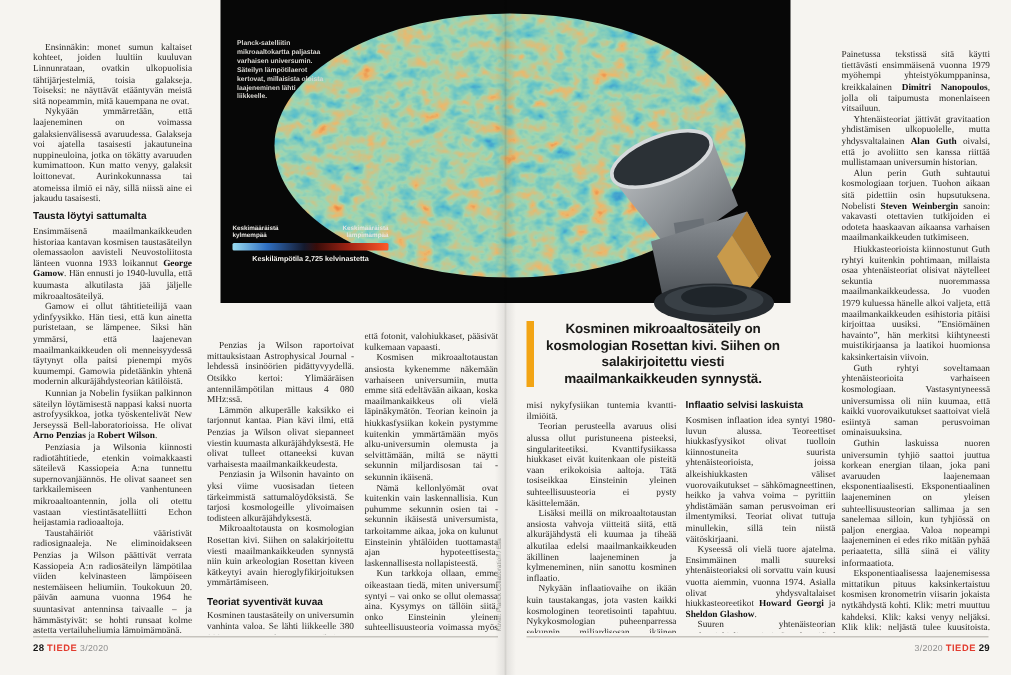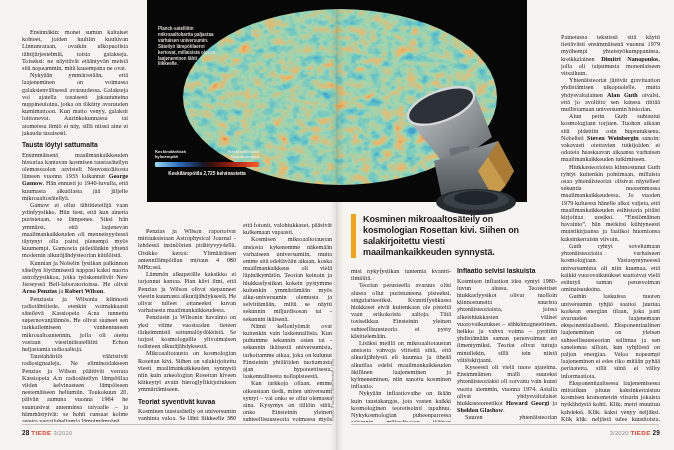--- a/index.html
+++ b/index.html
@@ -38,21 +38,21 @@
                  #3a0d0a 54%,#a32313 75%,#ff5a2a 100%);}
   .legend-scale{margin-top:4px;text-align:center;font-size:4.8px;
        font-weight:bold;color:#f2f0ec;}
   
   .satellite{position:absolute;left:394px;top:79px;}
   
   .quote{position:absolute;left:351px;top:214px;display:flex;width:200px;}
   .quote-bar{width:5px;background:#f2a414;flex:none;}
   .quote-text{margin-left:7px;width:158px;font-family:"Liberation Sans",sans-serif;
        font-weight:bold;font-size:9px;line-height:11px;color:#1a1a18;
-       letter-spacing:-0.1px;text-align:left;}
+       letter-spacing:-0.1px;text-align:center;}
   
   .rule{position:absolute;top:424px;height:1px;background:#c6c3bd;}
   #rule-left{left:22px;width:310px;}
   #rule-right{left:351px;width:308px;}
   .footer{position:absolute;top:429px;font-family:"Liberation Sans",sans-serif;
        font-size:5.8px;color:#8b8b8b;letter-spacing:0.2px;}
   #footer-left{left:22px;}
   #footer-right{right:14px;text-align:right;}
   .footer .pagenum{color:#141414;font-weight:bold;font-size:6.4px;}
   .footer .brand{color:#e23b2e;font-weight:bold;font-size:6.2px;letter-spacing:0.4px;}

